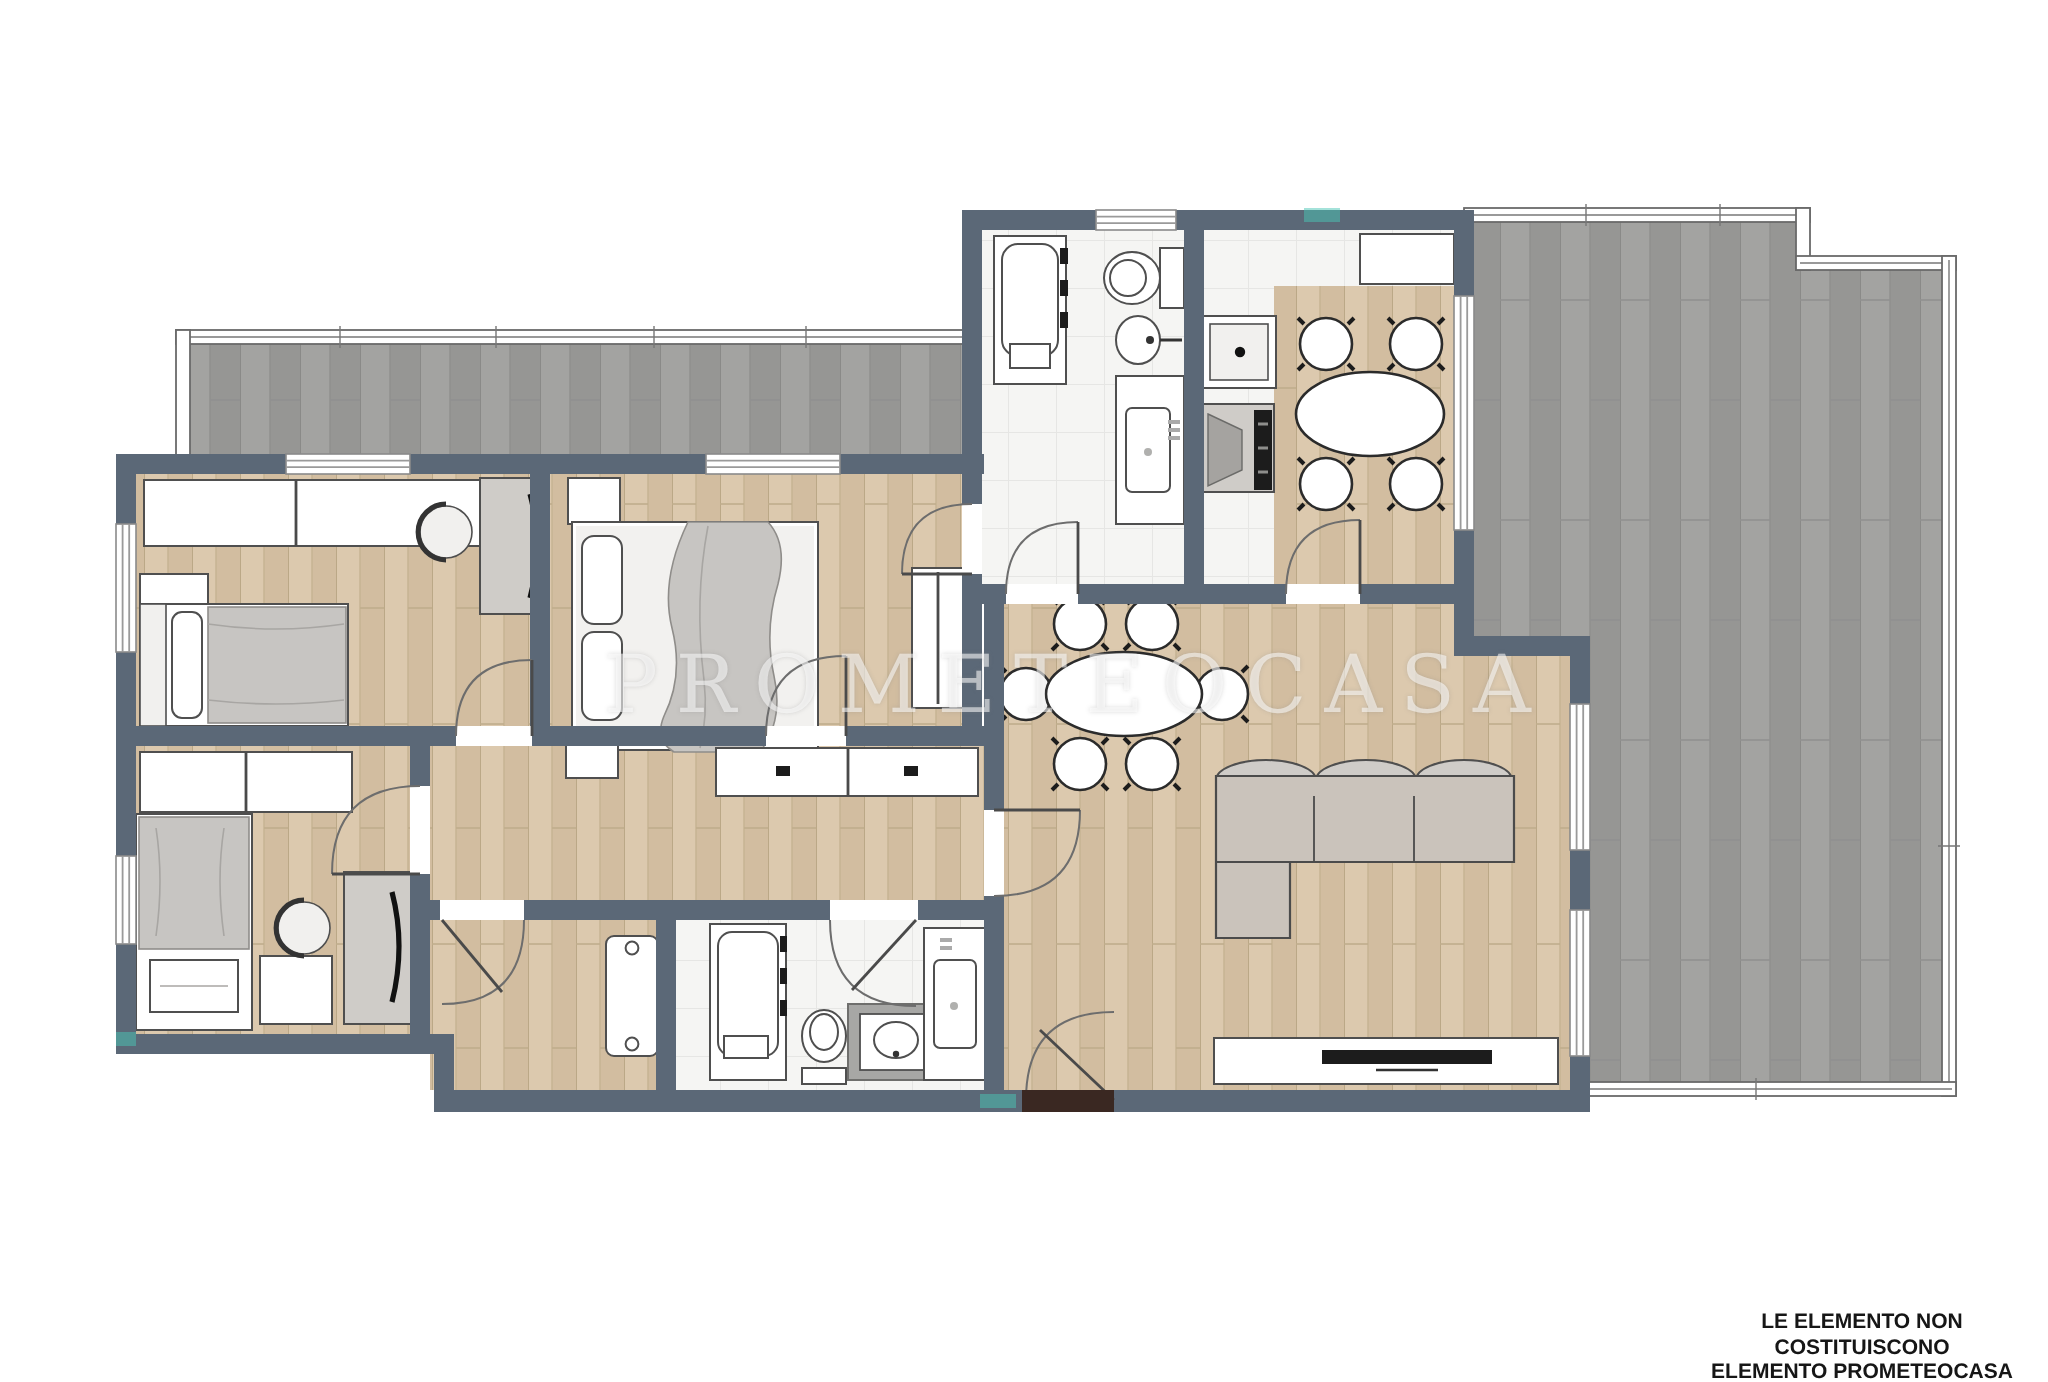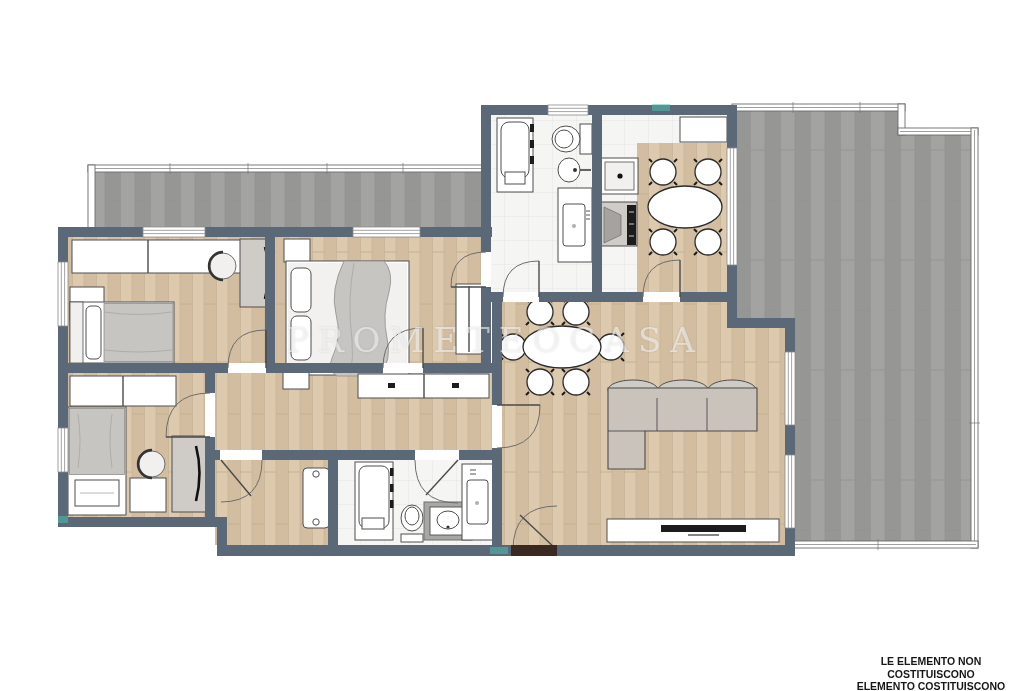--- a/index.html
+++ b/index.html
@@ -16,23 +16,23 @@
   .fold{fill:none;stroke:#a8a6a3;stroke-width:.8;}
   .arc{fill:none;stroke:#6d6d6d;stroke-width:1;}
   .leaf{stroke:#4a4a4a;stroke-width:1.4;fill:none;}
   .rail{fill:#ffffff;stroke:#6a6a6a;stroke-width:.9;}
   .railline{stroke:#777;stroke-width:.7;fill:none;}
   .dark{fill:#1c1c1c;}
   .teal{fill:var(--accent_teal,#49c6b6);opacity:.5;}
   .chair{fill:#ffffff;stroke:#2b2b2b;stroke-width:1.3;}
   .nub{stroke:#1c1c1c;stroke-width:2;}
   .watermark{position:absolute;left:286px;top:320px;font-family:"DejaVu Serif",serif;
-             font-size:34px;letter-spacing:9px;font-weight:400;white-space:nowrap;
+             font-size:40px;letter-spacing:9px;font-weight:400;white-space:nowrap;
              color:rgba(255,255,255,0.55);text-shadow:0 0 2px rgba(130,130,130,0.28);
-             pointer-events:none;}
+             pointer-events:none;padding-left:16px;}
   .disclaimer{position:absolute;left:838px;top:655px;width:186px;text-align:center;
               font-weight:bold;font-size:10.5px;line-height:12.5px;color:#161616;}
 </style>
 </head>
 <body>
 
 <div class="canvas">
 <svg width="1024" height="691" viewBox="0 0 1024 691">
   <defs>
     <pattern id="wood" width="24" height="110" patternUnits="userSpaceOnUse">
@@ -385,15 +385,15 @@
     <rect class="teal" x="490" y="547" width="18" height="7"></rect>
     <rect class="teal" x="652" y="104" width="18" height="7"></rect>
     <rect class="teal" x="58" y="516" width="10" height="7"></rect>
   </g>
 </svg>
 
 <div class="watermark">PROMETEOCASA</div>
 
 <div class="disclaimer">
   <div>LE ELEMENTO NON COSTITUISCONO</div>
-  <div>ELEMENTO COSTITUISCONO</div>
+  <div>ELEMENTO PROMETEOCASA</div>
 </div>
 </div>
 
 </body></html>

